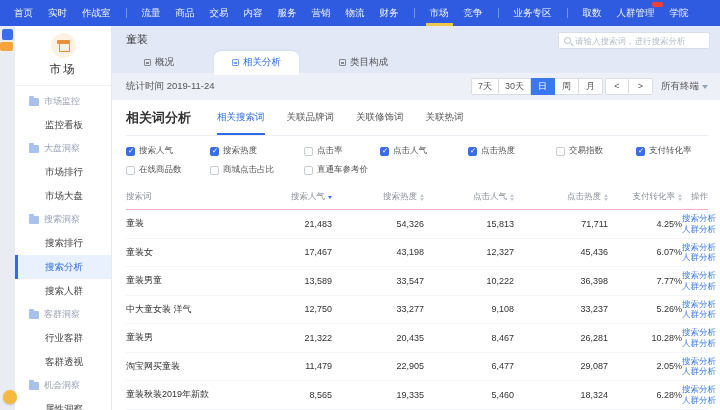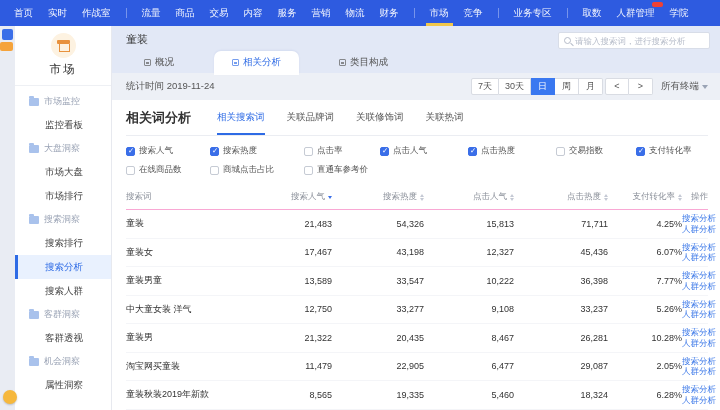--- a/index.html
+++ b/index.html
@@ -139,35 +139,36 @@
       <div class="group-label">
           <span class="folder-icon"></span>
           <span>市场监控</span>
         </div>
       <div class="side-item">监控看板</div>
 
       <div class="group-label">
           <span class="folder-icon"></span>
           <span>大盘洞察</span>
         </div>
+      <div class="side-item">市场排行</div>
       <div class="side-item">市场大盘</div>
-      <div class="side-item">市场排行</div>
 
       <div class="group-label">
           <span class="folder-icon"></span>
           <span>搜索洞察</span>
         </div>
       <div class="side-item">搜索排行</div>
       <div class="side-item active">搜索分析</div>
       <div class="side-item">搜索人群</div>
 
       <div class="group-label">
           <span class="folder-icon"></span>
           <span>客群洞察</span>
         </div>
+      <div class="side-item">行业客群</div>
       <div class="side-item">客群透视</div>
 
       <div class="group-label">
           <span class="folder-icon"></span>
           <span>机会洞察</span>
         </div>
       <div class="side-item">属性洞察</div>
 
     </div>
   </div>

